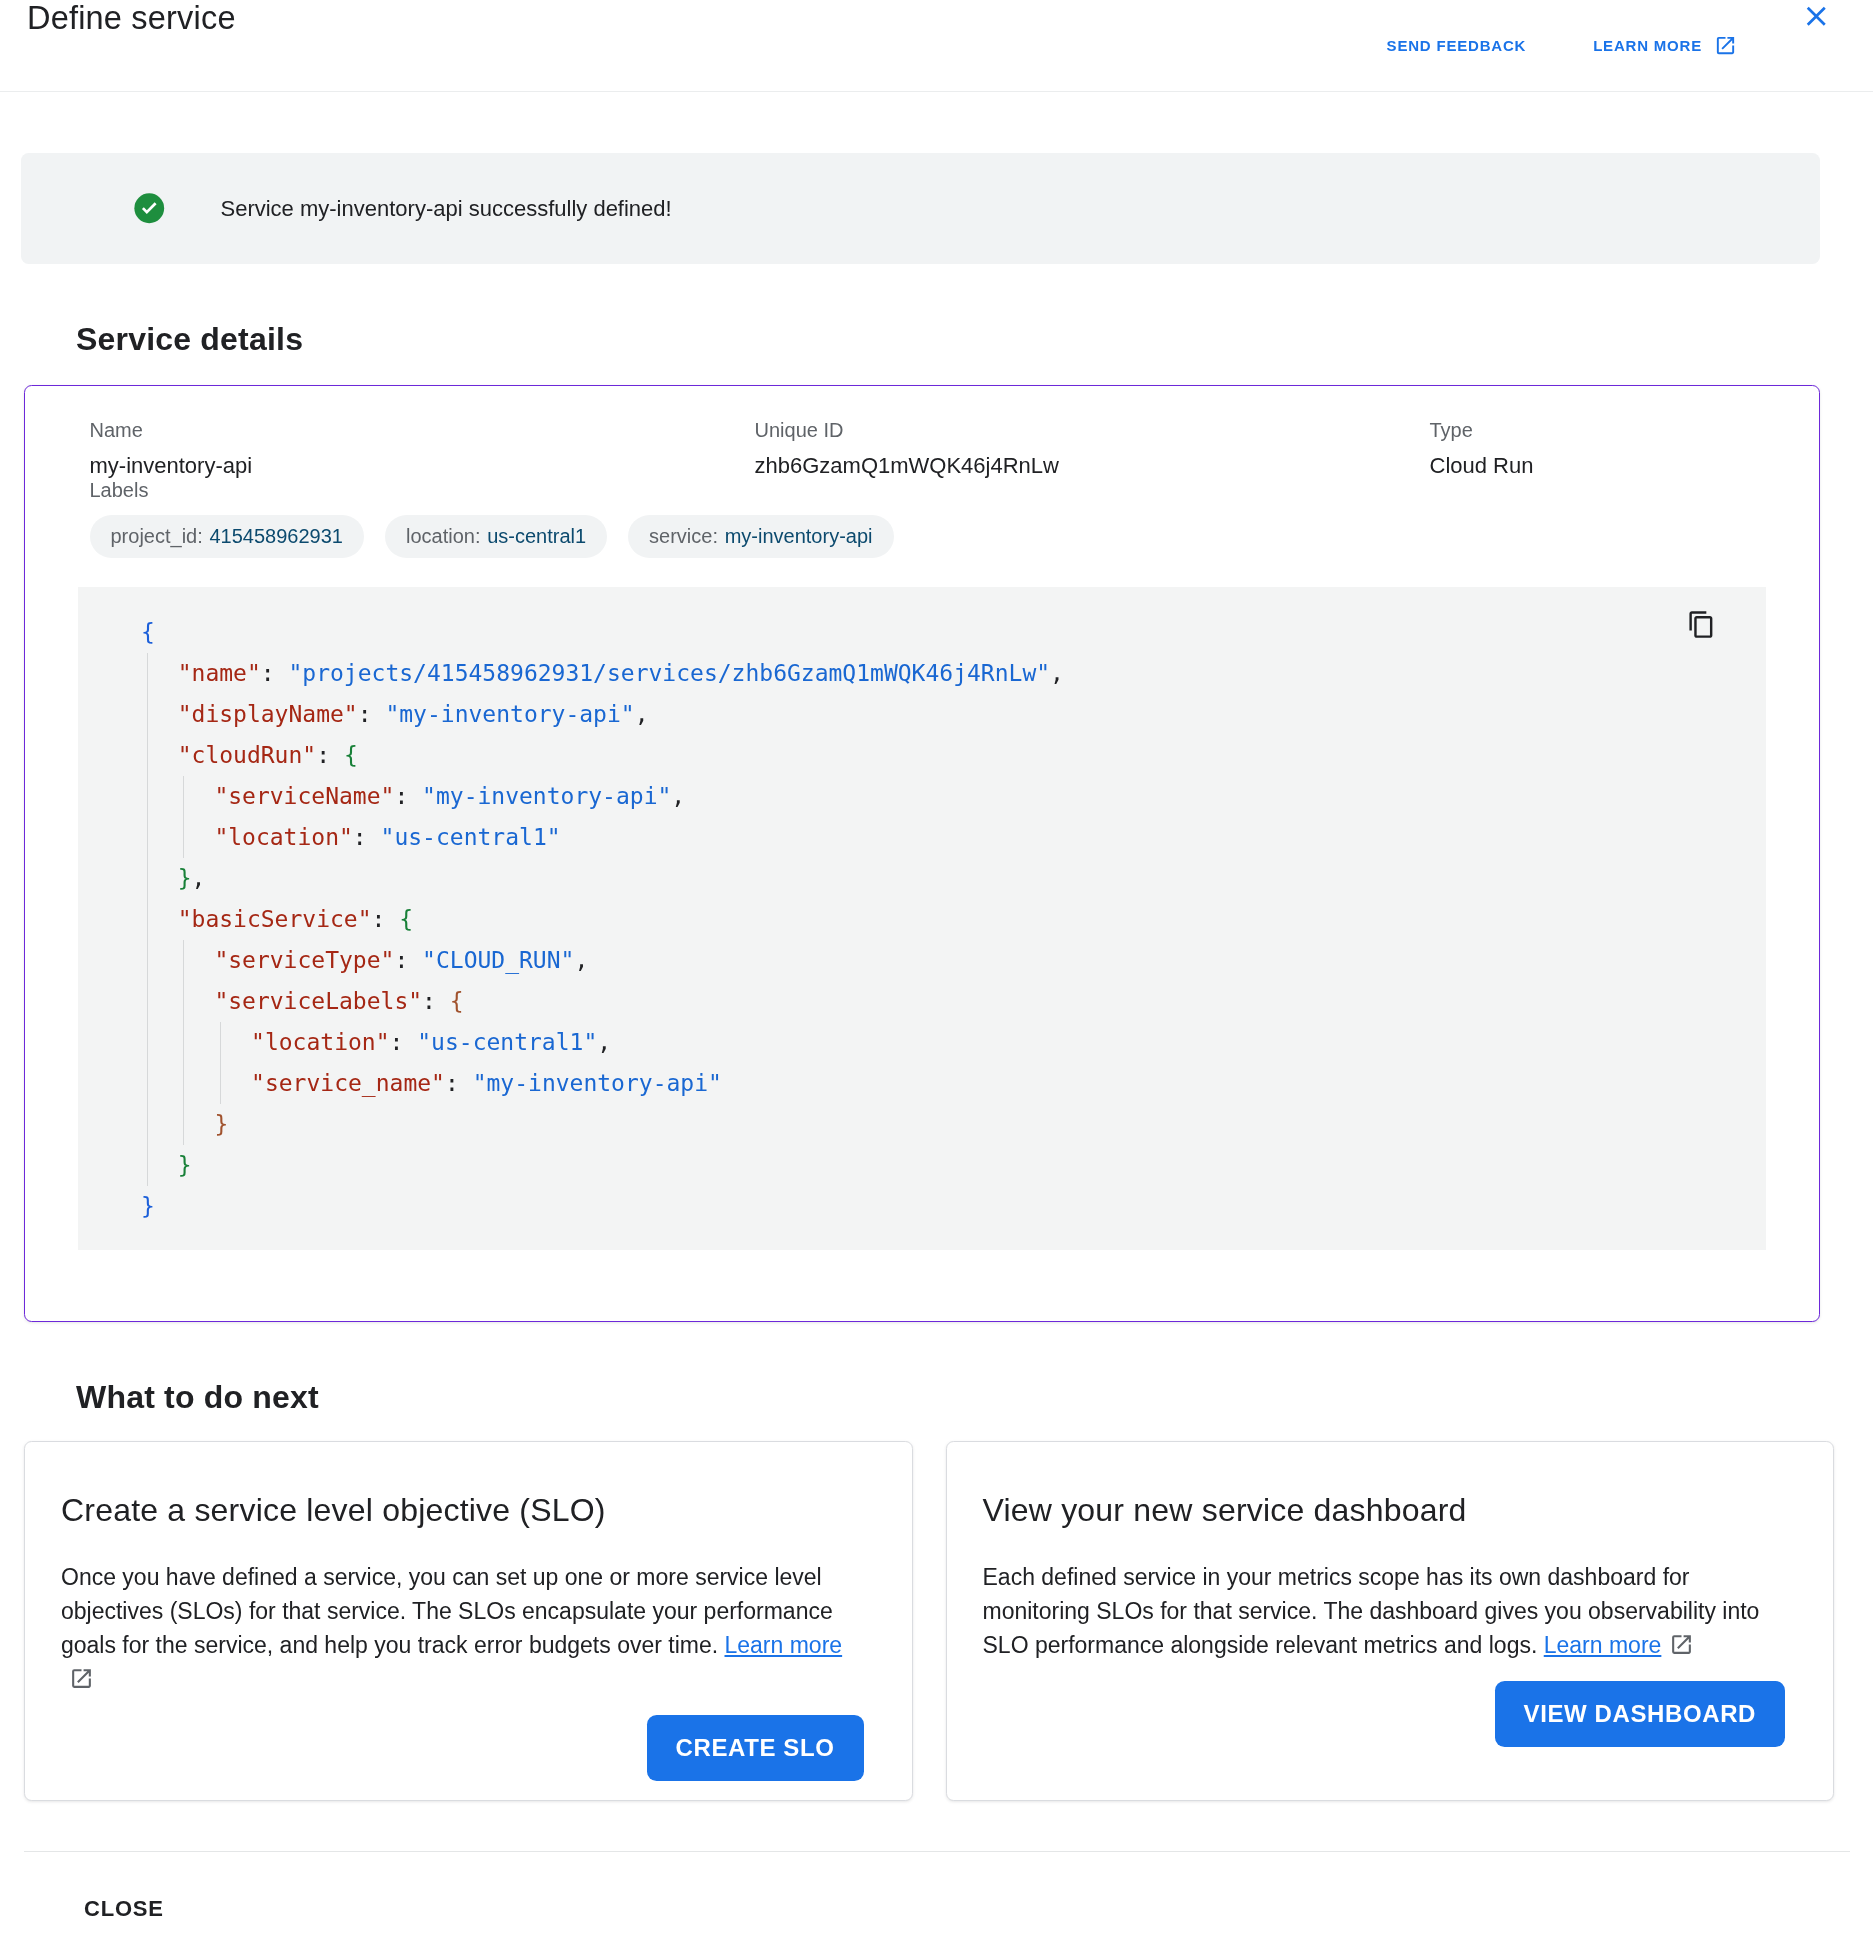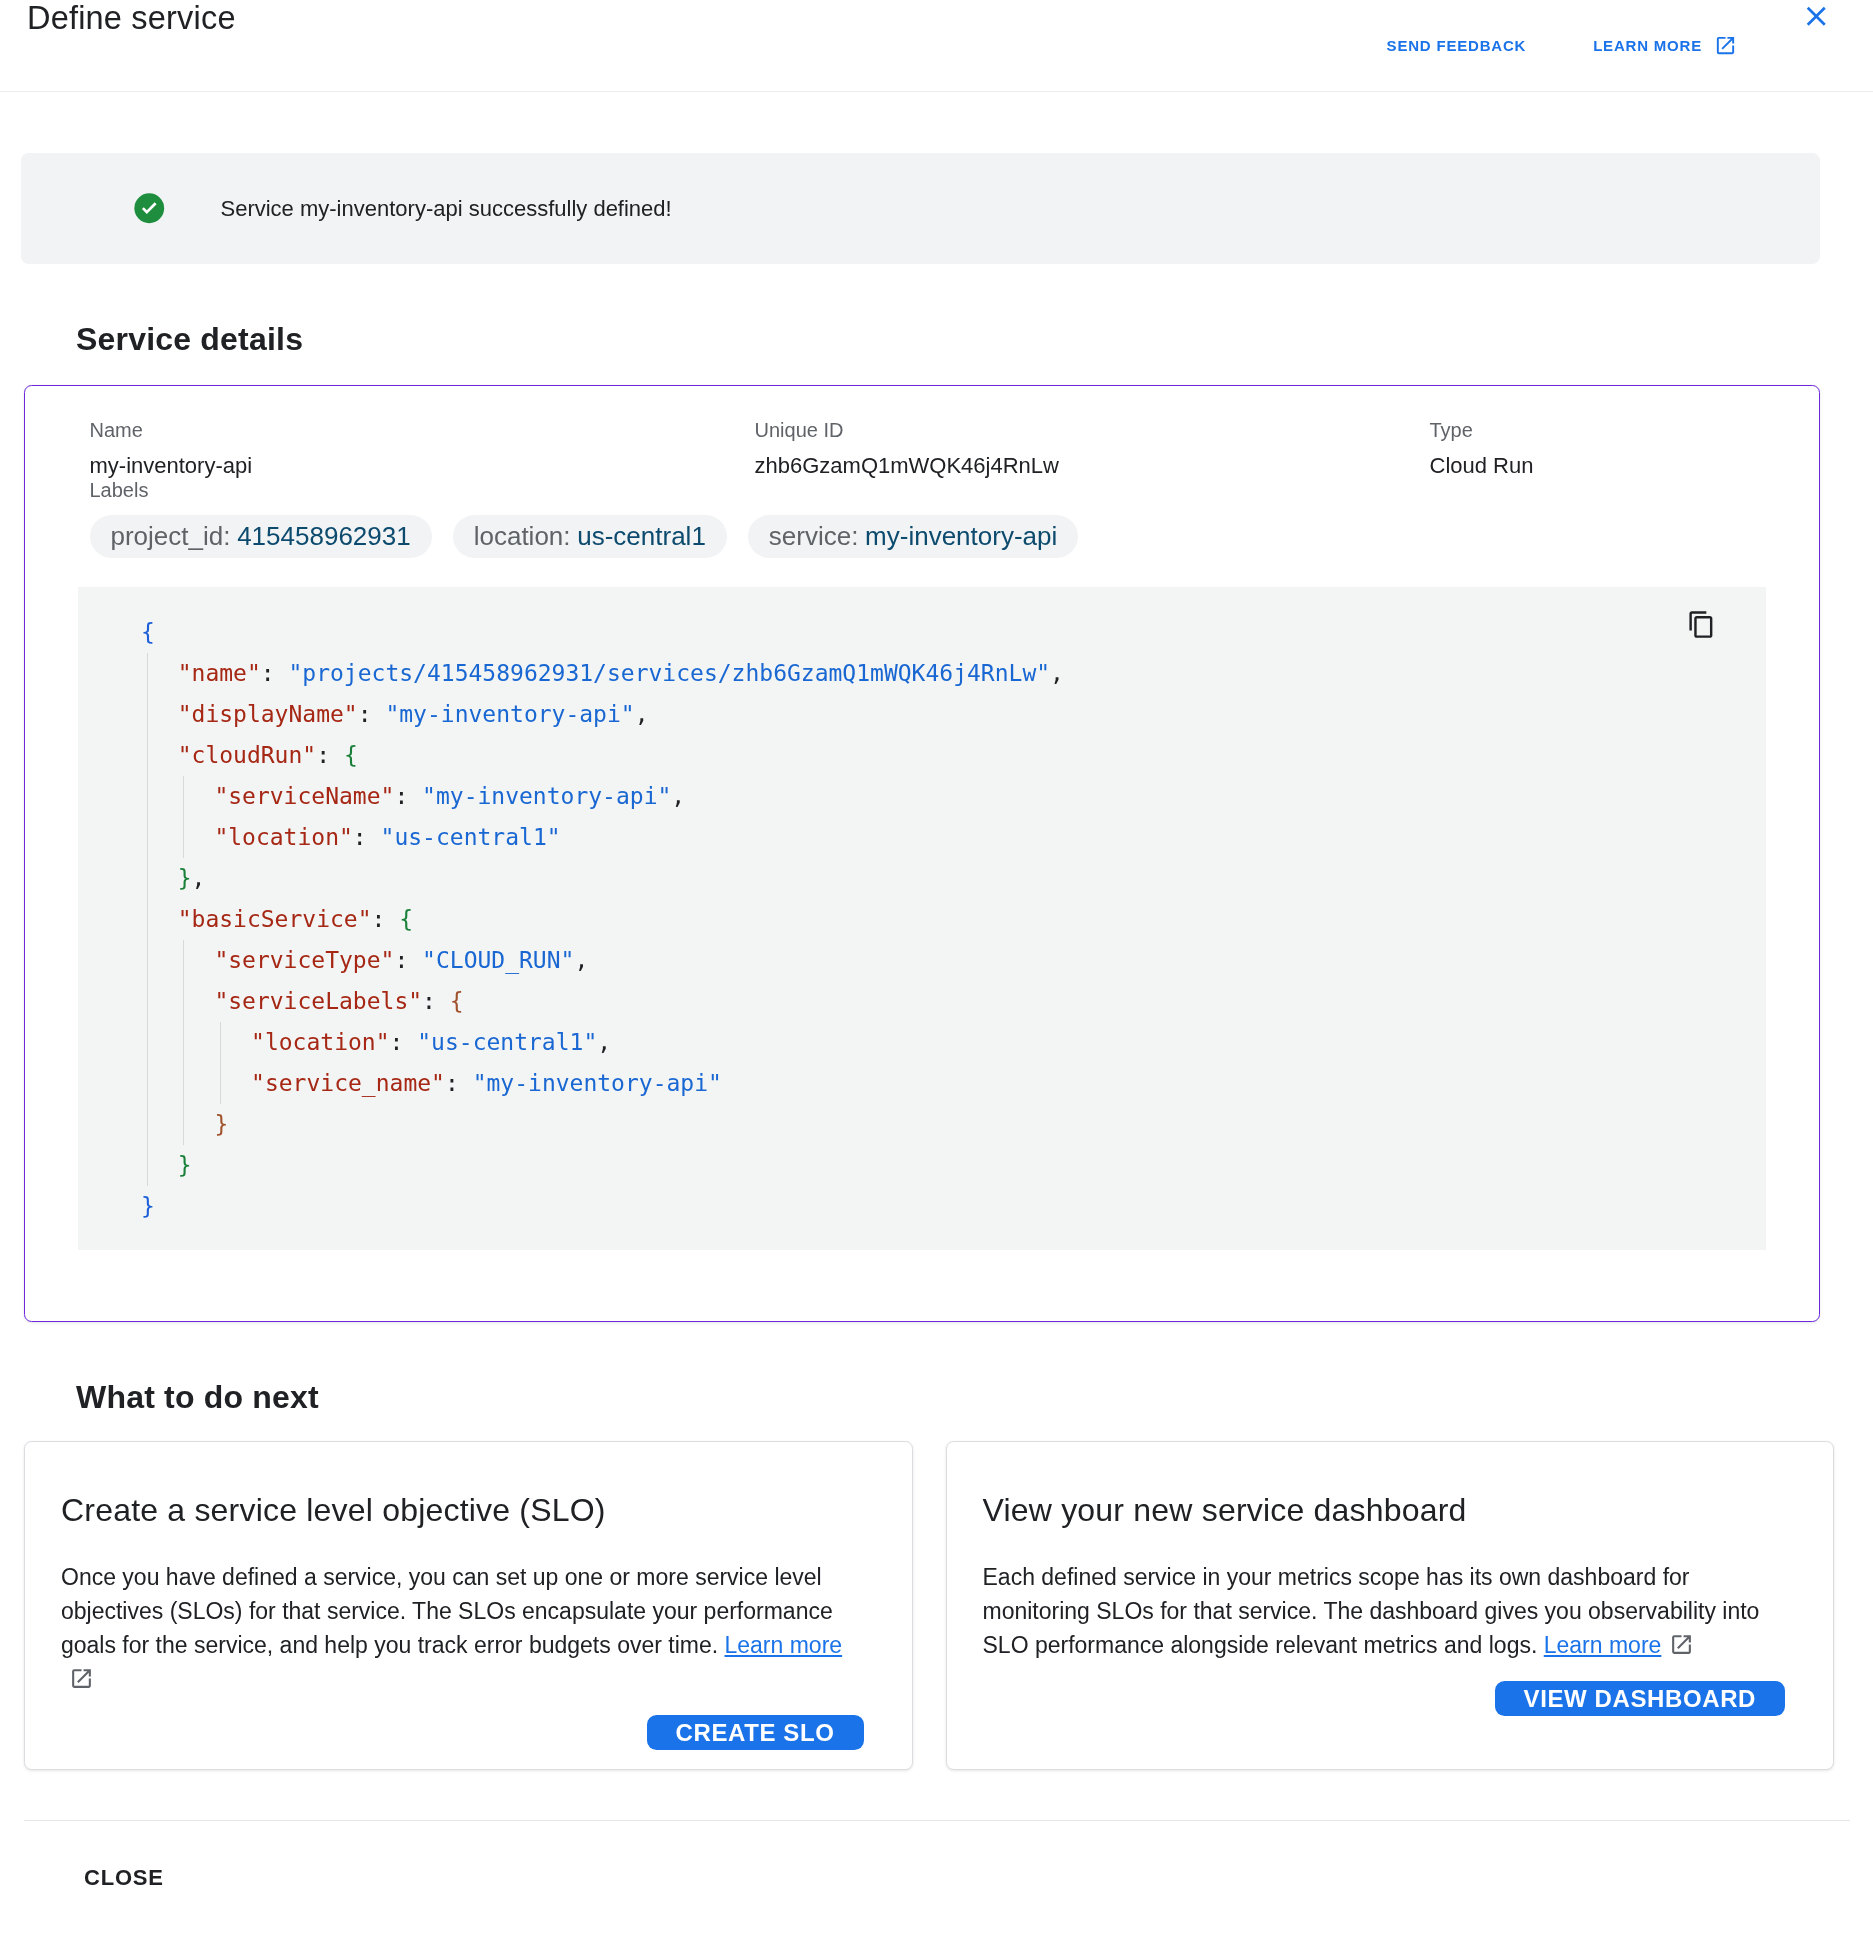--- a/index.html
+++ b/index.html
@@ -27,21 +27,21 @@
   
   .card { margin:27px 54px 0 24px; background:#fff; border:1px solid #6d28d9;
     border-radius:7.6px; box-shadow:0 1px 2.9px rgba(60,64,67,.13);
     padding:32.5px 53px 71px 53px; }
   .fields { display:grid; grid-template-columns:665px 675px 1fr; padding-left:11.5px; }
   .f-lbl { color:#5f6368; font-size:20px; }
   .f-val { margin-top:11.5px; font-size:22px; }
   .labels-block { padding-left:11.5px; }
   .chips { display:flex; gap:21px; margin-top:13.4px; }
   .chip { background:#f1f3f4; border-radius:22px; height:43px; display:flex;
-    align-items:center; padding:16px 21px; font-size:26px; white-space:nowrap; }
+    align-items:center; padding:16px 21px; font-size:20px; white-space:nowrap; }
   .chip-k { color:#5f6368; }
   .chip-v { color:#0c4a6e; margin-left:6.7px; }
 
   
   .codeblock { margin-top:29px; background:#f3f4f4; position:relative;
     padding:25px 0 23px 0; }
   .copy-btn { position:absolute; top:23px; right:50px; width:29px; height:29px;
     cursor:pointer; color:#202124; }
   .code { font-family:"DejaVu Sans Mono","Liberation Mono",monospace;
     font-size:23px; line-height:41px; }
@@ -59,21 +59,21 @@
   .next-cards { display:flex; gap:33px; margin:25px 40px 0 24px; }
   .ncard { flex:1; background:#fff; border:1px solid #dadce0; border-radius:7.6px;
     box-shadow:0 1px 2.9px rgba(60,64,67,.13); padding:50px 48px 19px 36px;
     display:flex; flex-direction:column; }
   .ncard-title { font-size:32px; font-weight:400; letter-spacing:0.2px; }
   .ncard-body { margin-top:31px; font-size:23px; line-height:34px; max-width:822px; }
   .learn { color:#1a73e8; text-decoration:underline; cursor:pointer; }
   .ext-gray { color:#5f6368; margin-left:7.6px; position:relative; top:3.8px; }
   .btn-row { display:flex; justify-content:flex-end; margin-top:19px; }
   .btn { background:#1a73e8; color:#fff; border:none; border-radius:9.6px;
-    height:35px; padding:0 29px; font-family:"Liberation Sans",sans-serif;
+    height:66px; padding:0 29px; font-family:"Liberation Sans",sans-serif;
     font-size:24px; font-weight:700; letter-spacing:0.6px; cursor:pointer; }
 
   
   .foot-divider { border-top:1.9px solid #e4e6e7; margin:50px 24px 0 24px; }
   .close-btn { margin:44px 0 0 84px; background:none; border:none; cursor:pointer;
     font-family:"Liberation Sans",sans-serif; font-size:22px; font-weight:700;
     letter-spacing:0.8px; color:#202124; }
 </style>
 </head>
 <body>

